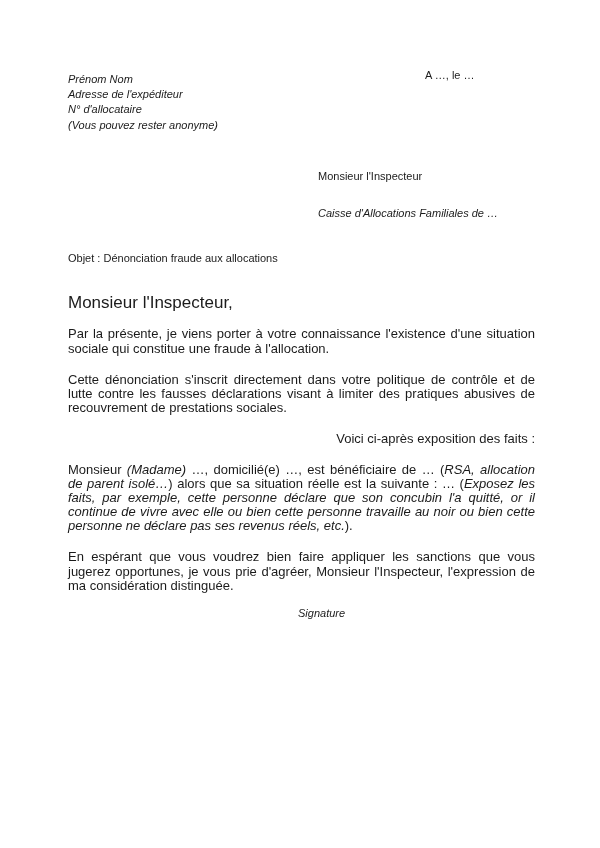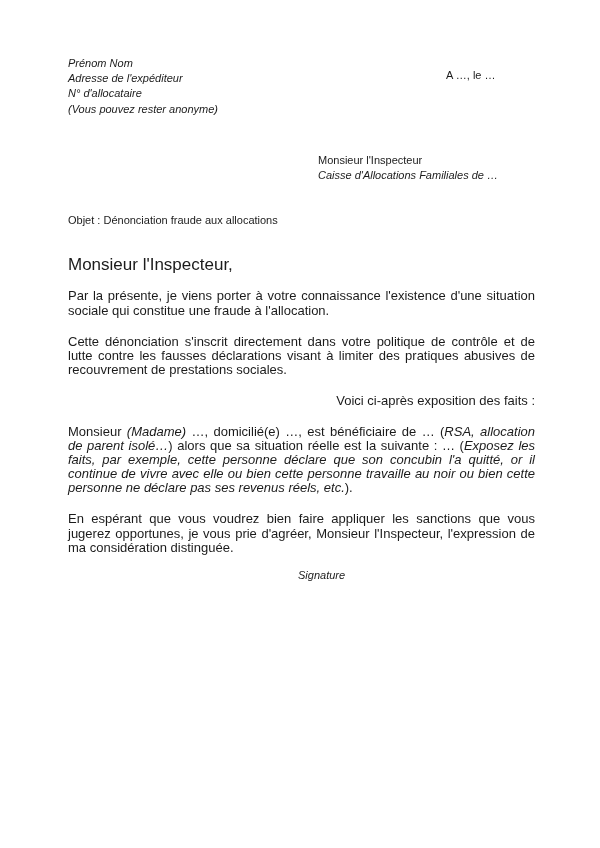--- a/index.html
+++ b/index.html
@@ -25,52 +25,53 @@
   .sheet {
     position: absolute;
     left: 68px;
     top: 0;
     width: 467px;
   }
 
   
   .header-row {
     position: relative;
-    padding-top: 56px;
+    padding-top: 72px;
     min-height: 62px;
   }
   .sender-block {
     font-style: italic;
     font-size: 11px;
     line-height: 15.2px;
     white-space: nowrap;
   }
   .sender-line {
     display: block;
   }
   .date-line {
     position: absolute;
-    left: 378px;
+    left: 357px;
     top: 68px;
     font-size: 11px;
     line-height: 15.2px;
     font-style: normal;
     white-space: nowrap;
   }
 
   
   .recipient-block {
     margin-top: 35px;
     margin-left: 250px;
     font-size: 11px;
     line-height: 15.2px;
     white-space: nowrap;
   }
   .recipient-line {
     display: block;
+    margin-top: 22px;
   }
   .recipient-line.italic {
     font-style: italic;
   }
 
   
   .subject {
     margin-top: 30px;
     font-size: 11px;
     line-height: 14px;

